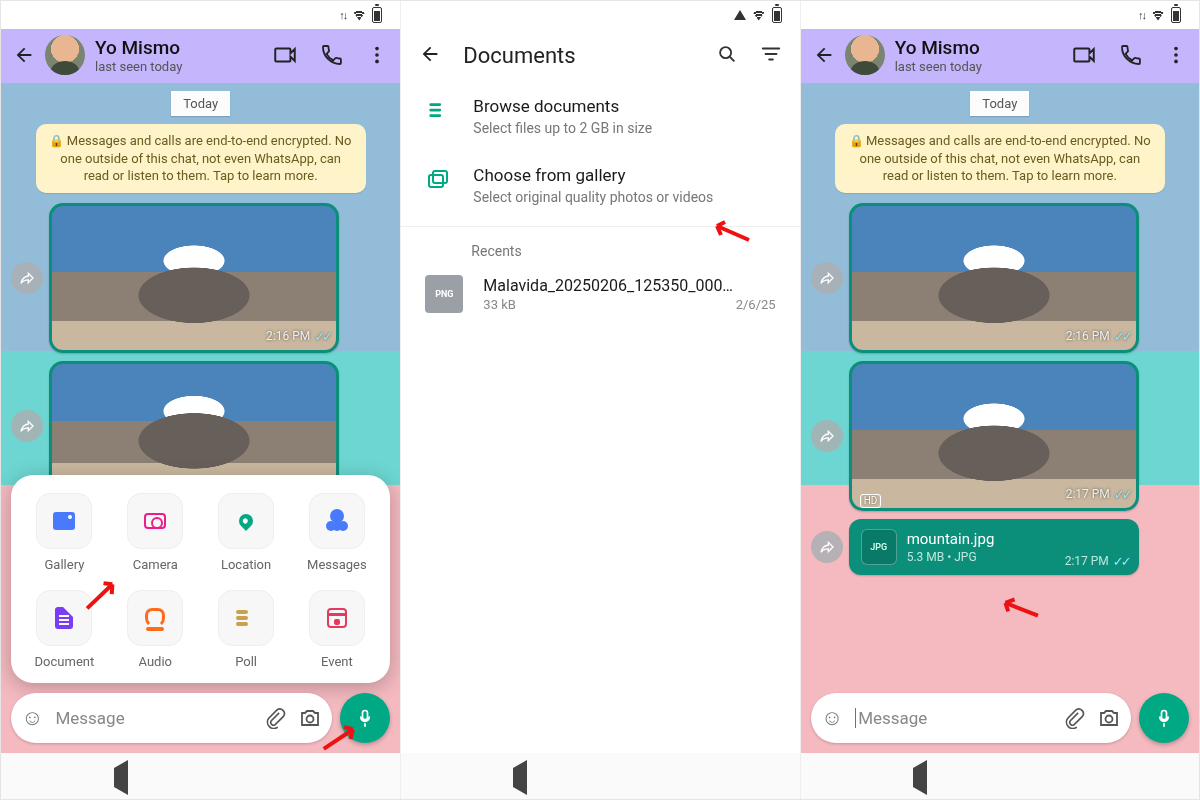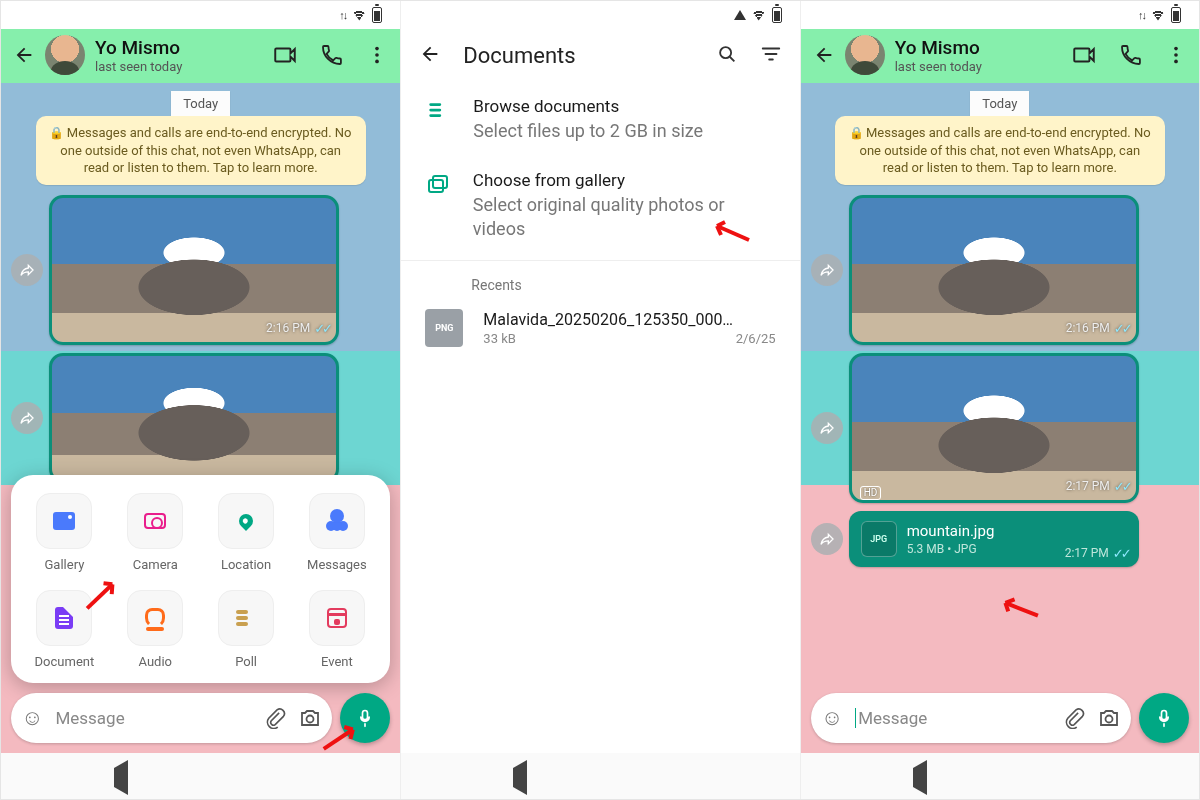--- a/index.html
+++ b/index.html
@@ -71,21 +71,21 @@
     background: #333;
   }
   .statusbar .arrows { font-size: 11px; letter-spacing: -2px; }
 
   
   .wa-header {
     display: flex;
     align-items: center;
     padding: 6px 12px 8px;
     gap: 10px;
-    background: #86efac;
+    background: #c4b5fd;
   }
   .wa-back {
     font-size: 22px;
     color: #000;
   }
   .wa-avatar {
     width: 40px; height: 40px;
     border-radius: 50%;
     background: radial-gradient(circle at 50% 35%, #e8b690 0 14px, transparent 14px),
                 linear-gradient(#7a8470,#7a8470);
@@ -125,20 +125,21 @@
     padding: 8px 10px 8px;
   }
   .pill {
     align-self: center;
     background: #fcfcfc;
     color: #555;
     font-size: 13px;
     padding: 5px 12px;
     border-radius: 0;
     box-shadow: 0 1px 1px rgba(0,0,0,0.15);
+    margin-bottom: 8px;
   }
   .encrypt-note {
     align-self: center;
     background: #fff4c9;
     color: #6a5b1f;
     font-size: 13px;
     line-height: 1.35;
     padding: 8px 12px;
     border-radius: 10px;
     text-align: center;
@@ -348,21 +349,21 @@
   }
   .doc-option + .doc-option { }
   .doc-option .ico {
     width: 26px;
     display: flex; justify-content: center;
     color: #00a884;
     padding-top: 3px;
     font-size: 20px;
   }
   .doc-option .ttl { font-size: 17px; color: #1a1a1a; }
-  .doc-option .sub { font-size: 18px; color: #777; margin-top: 3px; line-height:1.3; }
+  .doc-option .sub { font-size: 14px; color: #777; margin-top: 3px; line-height:1.3; }
   .section-label {
     font-size: 14px;
     color: #777;
     padding: 16px 24px 6px 70px;
     border-top:1px solid #eee;
     margin-top:6px;
   }
   .recent-item {
     display: flex;
     align-items: center;

